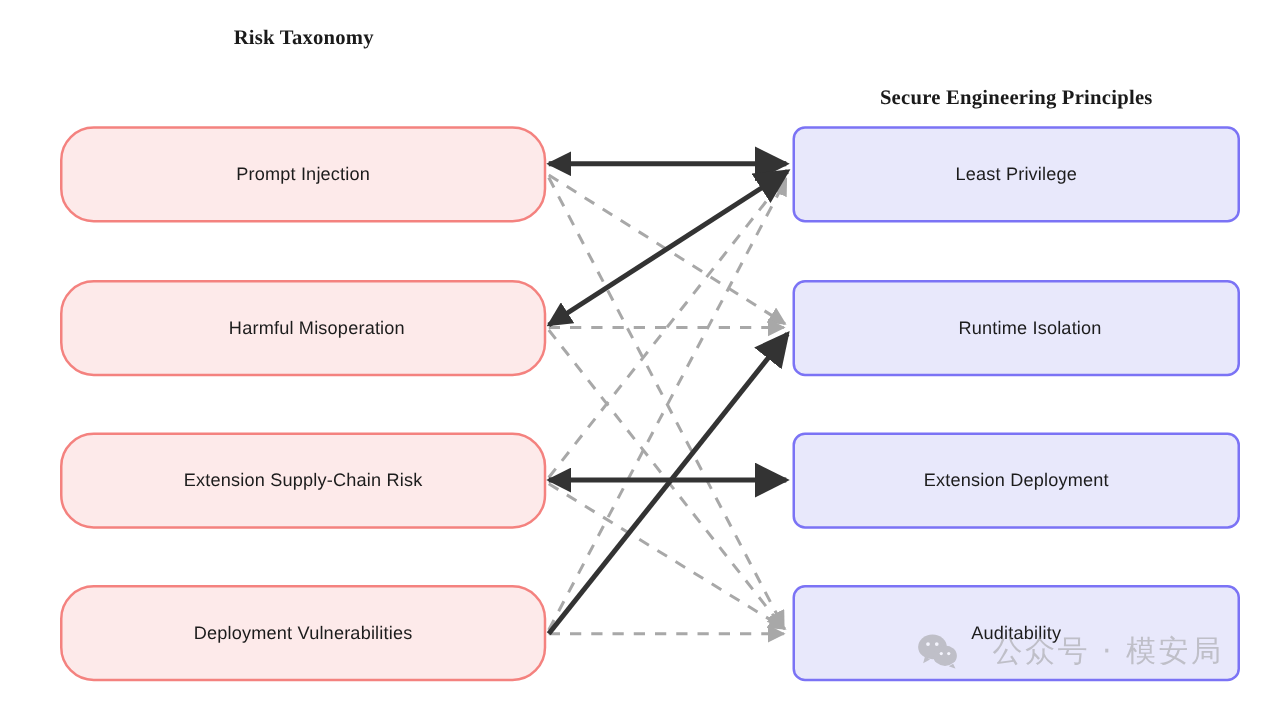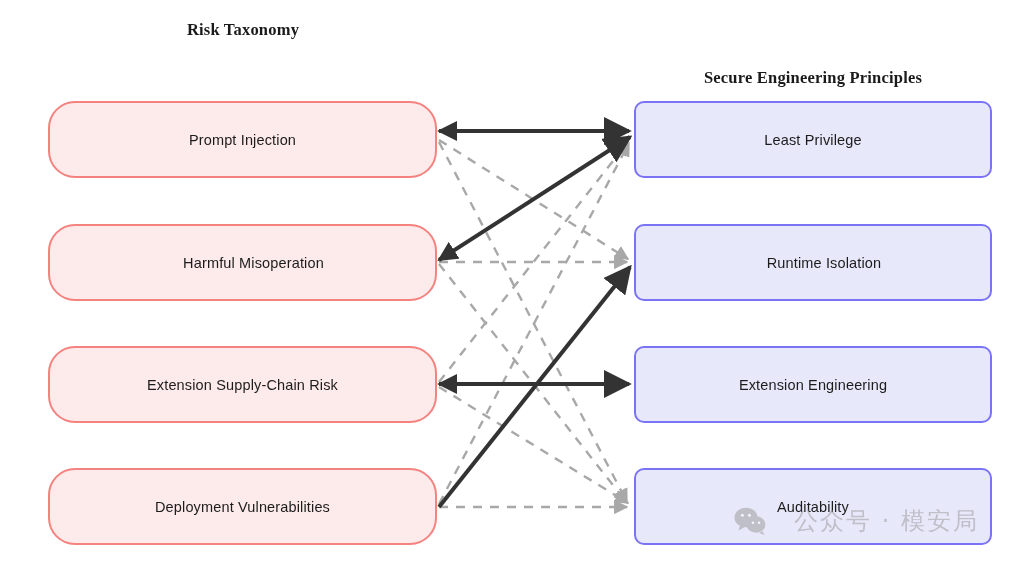--- a/index.html
+++ b/index.html
@@ -166,21 +166,21 @@
     <span>Deployment Vulnerabilities</span>
   </div>
 
   <div class="node principle row-1">
     <span>Least Privilege</span>
   </div>
   <div class="node principle row-2">
     <span>Runtime Isolation</span>
   </div>
   <div class="node principle row-3">
-    <span>Extension Engineering</span>
+    <span>Extension Deployment</span>
   </div>
   <div class="node principle row-4">
     <span>Auditability</span>
   </div>
 
   <div id="watermark">
     <svg width="34" height="28" viewBox="0 0 34 28">
       <ellipse cx="12" cy="10.5" rx="11.5" ry="9.8" fill="#9a9a9a"></ellipse>
       <path d="M 6 18 L 4.5 23.5 L 10 20.5 Z" fill="#9a9a9a"></path>
       <circle cx="8.4" cy="8.2" r="1.5" fill="#ffffff"></circle>

